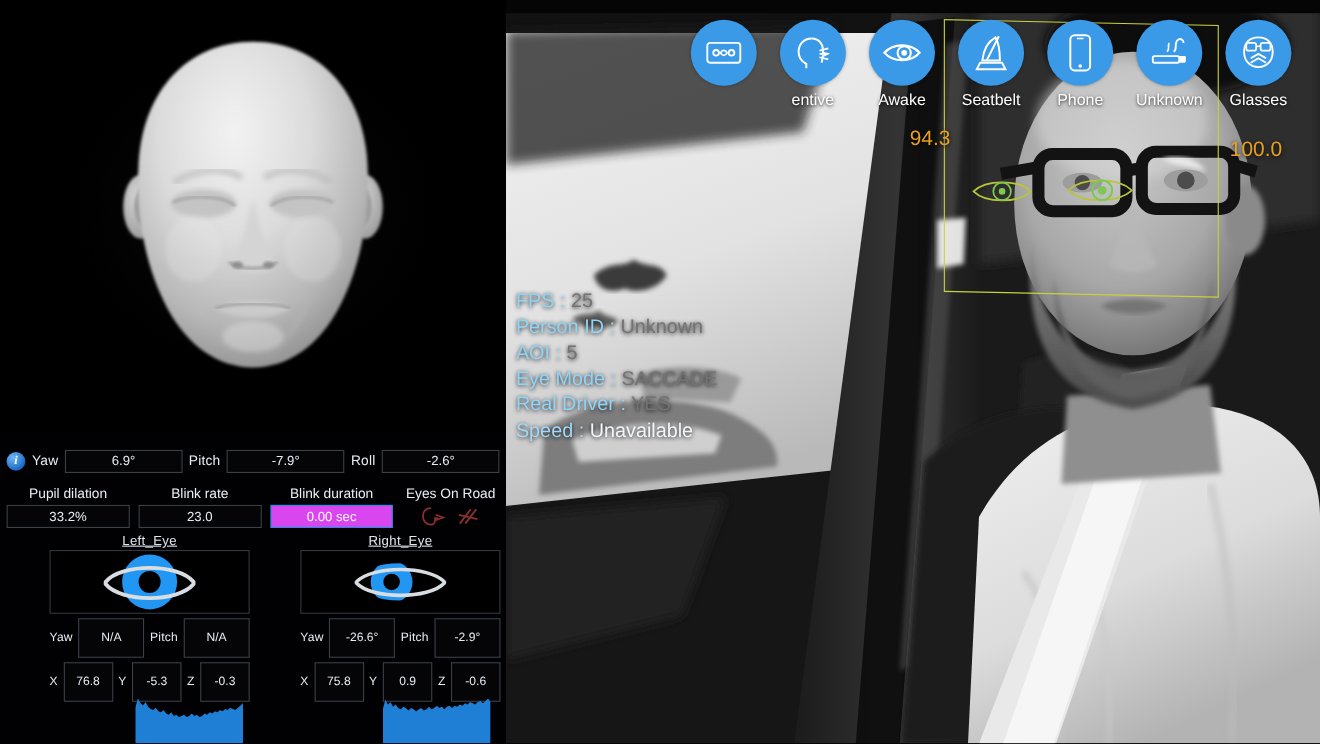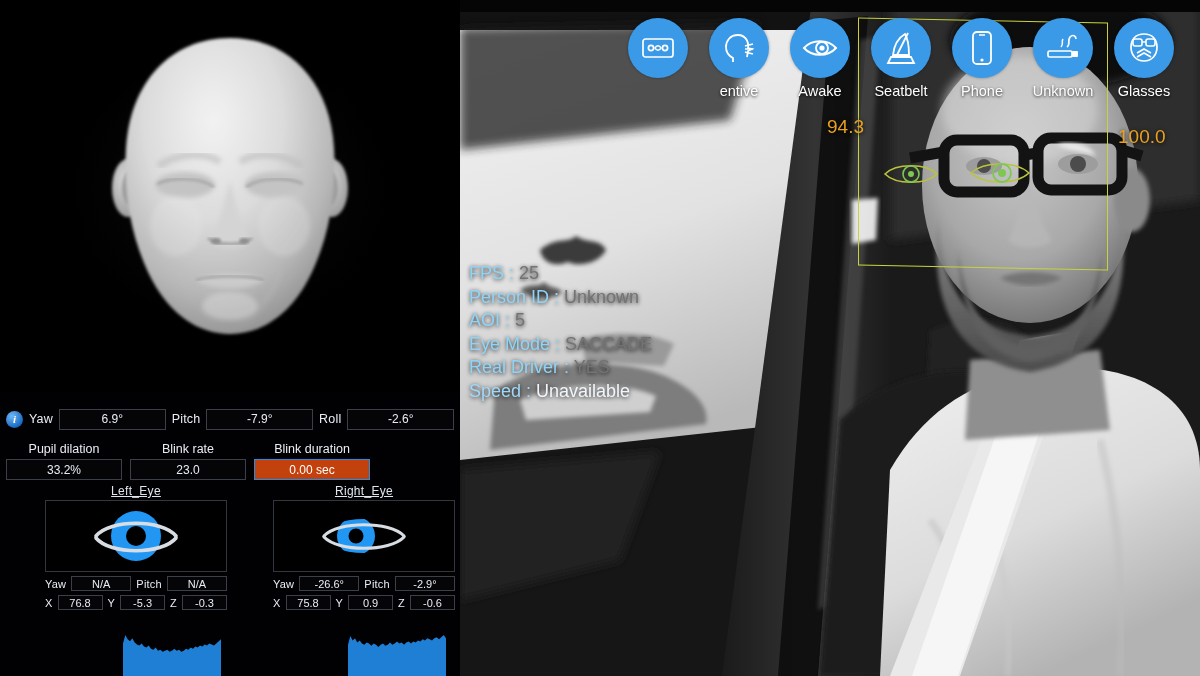--- a/index.html
+++ b/index.html
@@ -55,21 +55,21 @@
     display: flex; align-items: flex-end; padding: 0 6px; gap: 8px;
   }
   .metric { display: flex; flex-direction: column; align-items: center; gap: 3px; }
   .metric .cap { color: #e9eef5; font-size: 12.5px; white-space: nowrap; }
   .metric .fld-box { width: 100%; }
   #m-pupil { width: 116px; }
   #m-blinkrate { width: 116px; }
   #m-blinkdur { width: 116px; }
   #m-eyesroad { width: 92px; }
   .fld-box.accent {
-    background: #c2410c; border-color: #1f8fe8; color: #fff;
+    background: #d946ef; border-color: #1f8fe8; color: #fff;
   }
   #eyes-road-icons {
     display: flex; gap: 10px; align-items: center; justify-content: center;
     height: 21px;
   }
 
   
   #eye-section {
     position: absolute; left: 0; top: 484px; width: 460px; height: 130px;
     display: flex; gap: 6px; padding: 0 5px;
@@ -79,21 +79,21 @@
     color: #dfe6ee; font-size: 12px; text-align: center;
     text-decoration: underline; margin-bottom: 2px; letter-spacing: .3px;
   }
   .eye-box {
     border: 1px solid #32373f; background: #000;
     height: 72px; display: flex; align-items: center; justify-content: center;
   }
   .eye-rows { margin-top: 4px; }
   .eye-row { display: flex; align-items: center; gap: 5px; margin-bottom: 4px; }
   .eye-row .fld-label { font-size: 11px; }
-  .eye-row .fld-box { height: 15px; font-size: 11px; flex: 1 1 0; }
+  .eye-row .fld-box { height: 36px; font-size: 11px; flex: 1 1 0; }
 
   
   #waves {
     position: absolute; left: 0; top: 622px; width: 460px; height: 54px;
   }
   .wave { position: absolute; bottom: 0; }
   #wave-left { left: 123px; }
   #wave-right { left: 348px; }
 
   
@@ -236,20 +236,34 @@
         <span class="cap">Pupil dilation</span>
         <div class="fld-box">33.2%</div>
       </div>
       <div class="metric" id="m-blinkrate">
         <span class="cap">Blink rate</span>
         <div class="fld-box">23.0</div>
       </div>
       <div class="metric" id="m-blinkdur">
         <span class="cap">Blink duration</span>
         <div class="fld-box accent">0.00 sec</div>
+      </div>
+      <div class="metric" id="m-eyesroad">
+        <span class="cap">Eyes On Road</span>
+        <div id="eyes-road-icons">
+          <svg width="22" height="20" viewBox="0 0 22 20">
+            <path d="M9 2 C4 2 1.5 5 1.5 9 C1.5 13 4 17 9 17 C11 17 12.5 15 12.5 13 L12.5 11 L15 11" stroke="#8c2f2f" stroke-width="1.6" fill="none"></path>
+            <path d="M13 8 L20 10.5 L13 13" stroke="#8c2f2f" stroke-width="1.5" fill="none"></path>
+          </svg>
+          <svg width="22" height="20" viewBox="0 0 22 20">
+            <path d="M3 16 L13 3" stroke="#8c2f2f" stroke-width="1.7" fill="none"></path>
+            <path d="M8 16 L18 3" stroke="#8c2f2f" stroke-width="1.7" fill="none"></path>
+            <path d="M2 8 L19 12" stroke="#8c2f2f" stroke-width="1.7" fill="none"></path>
+          </svg>
+        </div>
       </div>
     </div>
 
     <div id="eye-section">
 
       <div class="eye-col">
         <div class="eye-title">Left_Eye</div>
         <div class="eye-box">
           <svg width="120" height="56" viewBox="0 0 120 56">
             <ellipse cx="60" cy="28" rx="25" ry="25" fill="#2196f3"></ellipse>

